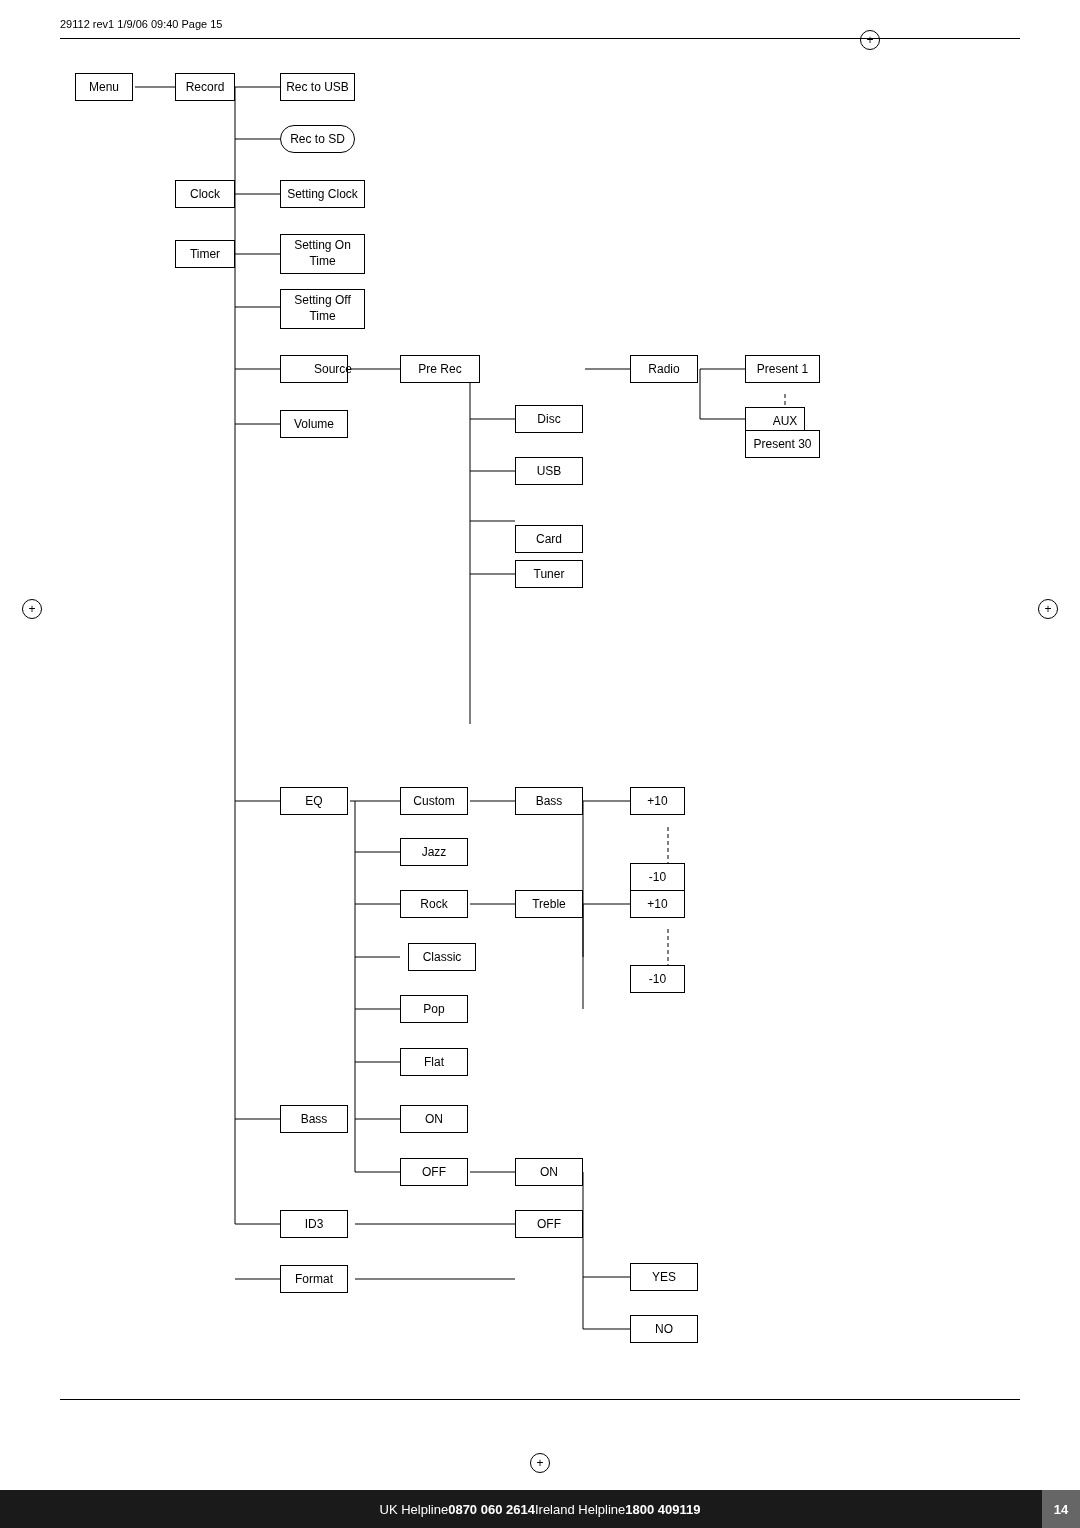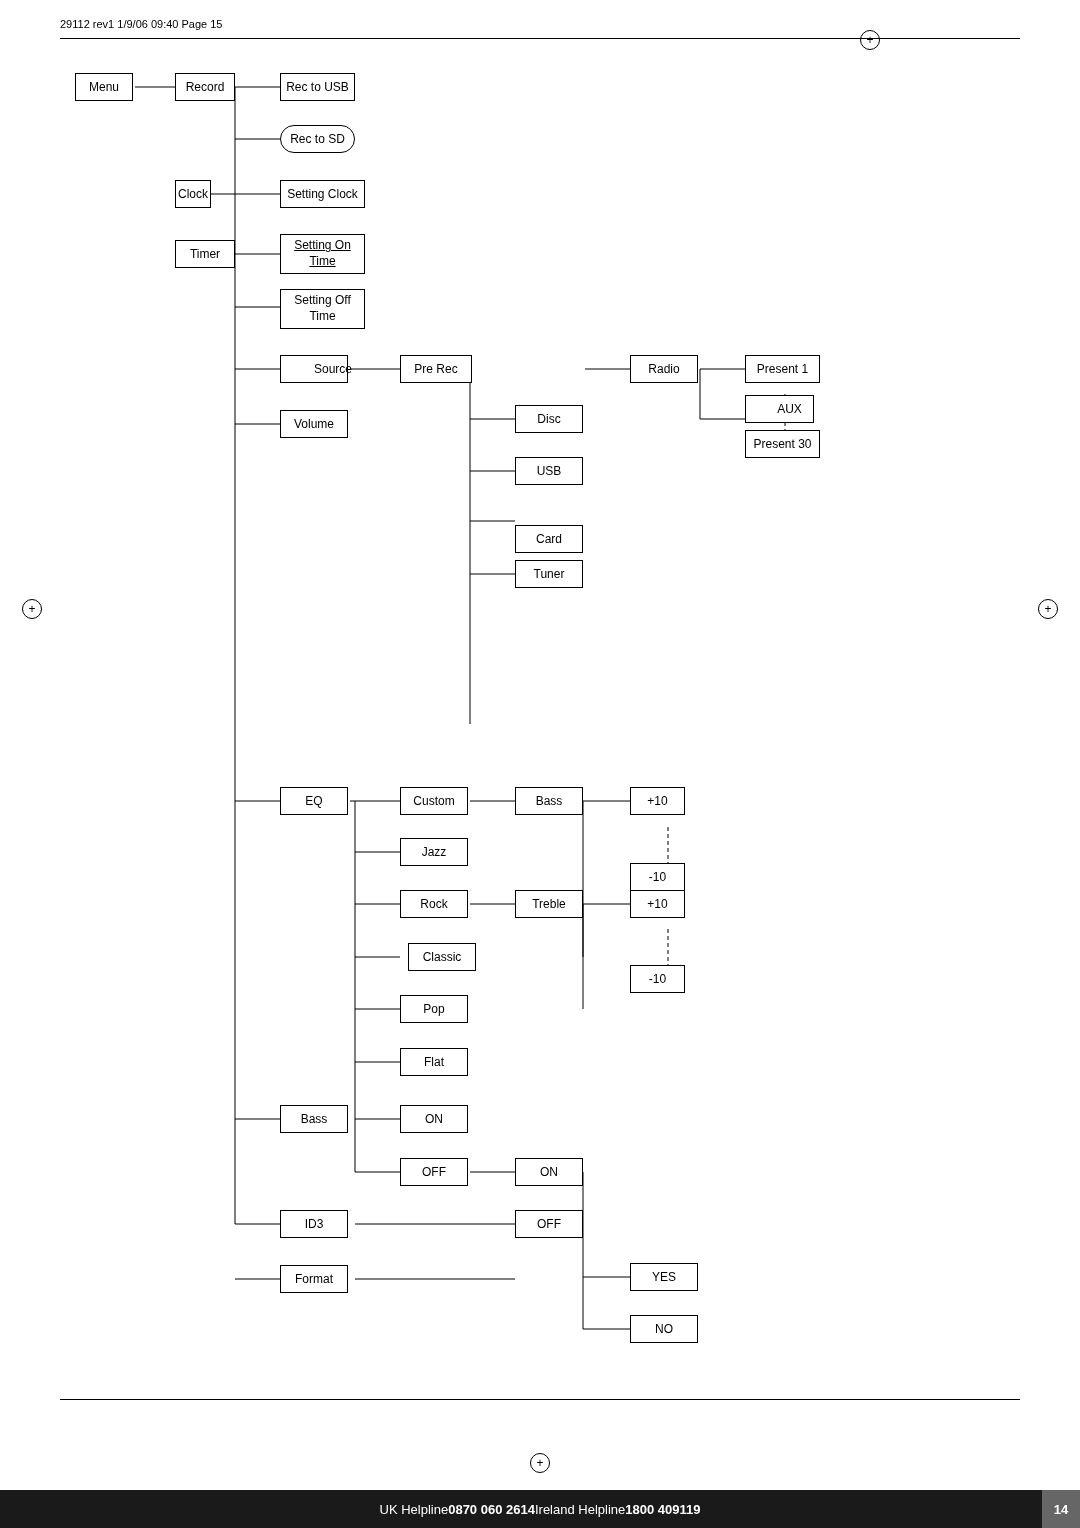--- a/index.html
+++ b/index.html
@@ -266,49 +266,49 @@
       </div>
 
       <div class="box" style="left:220px; top:14px; width:75px; height:28px;">
         <span>Rec to USB</span>
       </div>
 
       <div class="box" style="left:220px; top:66px; width:75px; height:28px;border-radius:14px;">
         <span>Rec to SD</span>
       </div>
 
-      <div class="box" style="left:115px; top:121px; width:36px; height:28px;">
+      <div class="box" style="left:115px; top:121px; width:60px; height:28px;">
         <span>Clock</span>
       </div>
 
       <div class="box" style="left:220px; top:121px; width:85px; height:28px;">
         <span>Setting Clock</span>
       </div>
 
       <div class="box" style="left:115px; top:181px; width:60px; height:28px;">
         <span>Timer</span>
       </div>
 
-      <div class="box" style="left:220px; top:175px; width:85px; height:40px; line-height:1.3; white-space:normal;text-decoration:underline;">
+      <div class="box" style="left:220px; top:175px; width:85px; height:40px; line-height:1.3; white-space:normal;">
         <span style="white-space:normal; text-align:center;">Setting On Time</span>
       </div>
 
       <div class="box" style="left:220px; top:230px; width:85px; height:40px; line-height:1.3; white-space:normal;">
         <span style="white-space:normal; text-align:center;">Setting Off Time</span>
       </div>
 
       <div class="box" style="left:220px; top:296px; width:68px; height:28px;padding-left:44px;">
         <span>Source</span>
       </div>
 
       <div class="box" style="left:220px; top:351px; width:68px; height:28px;">
         <span>Volume</span>
       </div>
 
-      <div class="box" style="left:340px; top:296px; width:72px; height:28px;">
+      <div class="box" style="left:340px; top:296px; width:80px; height:28px;">
         <span>Pre Rec</span>
       </div>
 
       <div class="box" style="left:455px; top:346px; width:68px; height:28px;">
         <span>Disc</span>
       </div>
 
       <div class="box" style="left:455px; top:398px; width:68px; height:28px;">
         <span>USB</span>
       </div>
@@ -318,21 +318,21 @@
       </div>
 
       <div class="box" style="left:455px; top:501px; width:68px; height:28px;">
         <span>Tuner</span>
       </div>
 
       <div class="box" style="left:570px; top:296px; width:68px; height:28px;">
         <span>Radio</span>
       </div>
 
-      <div class="box" style="left:685px; top:336px; width:69px; height:28px;padding-left:26px;">
+      <div class="box" style="left:685px; top:348px; width:60px; height:28px;padding-left:26px;">
         <span>AUX</span>
       </div>
 
       <div class="box" style="left:685px; top:296px; width:75px; height:28px;">
         <span>Present 1</span>
       </div>
 
       <div class="box" style="left:685px; top:371px; width:75px; height:28px;">
         <span>Present 30</span>
       </div>

